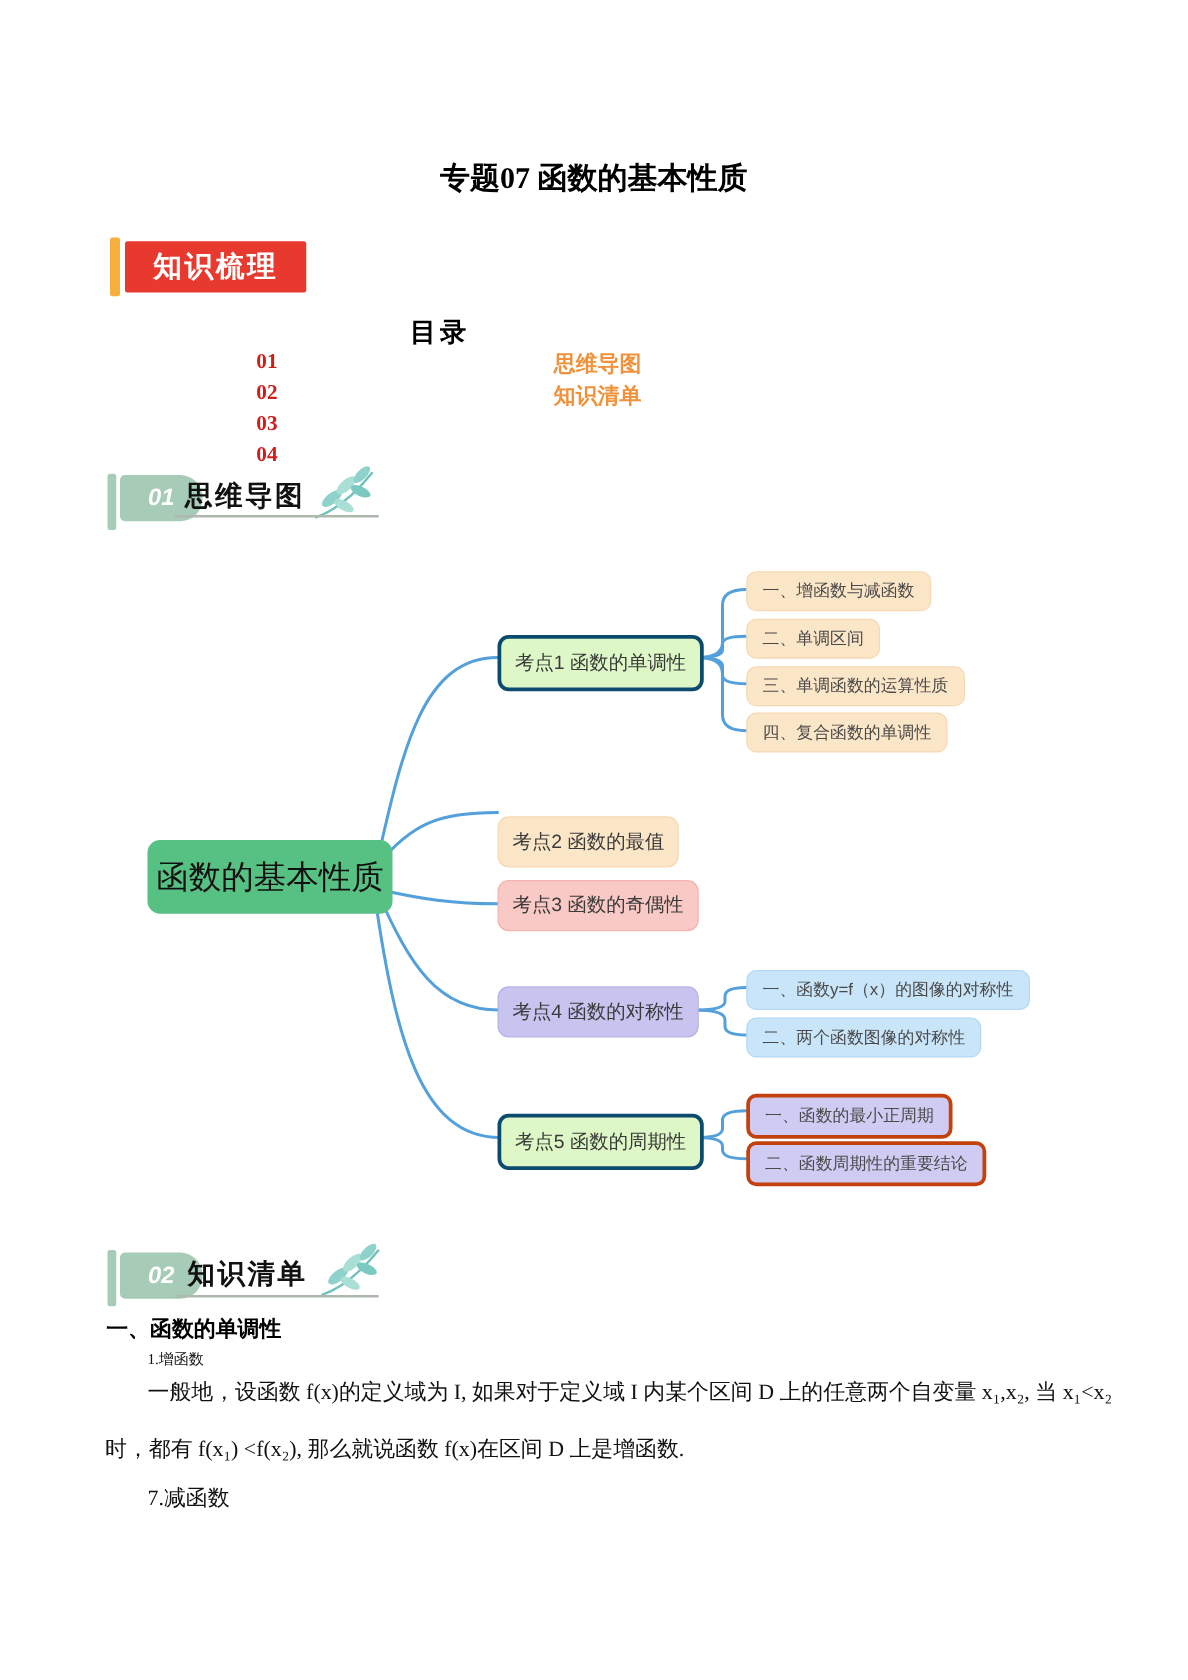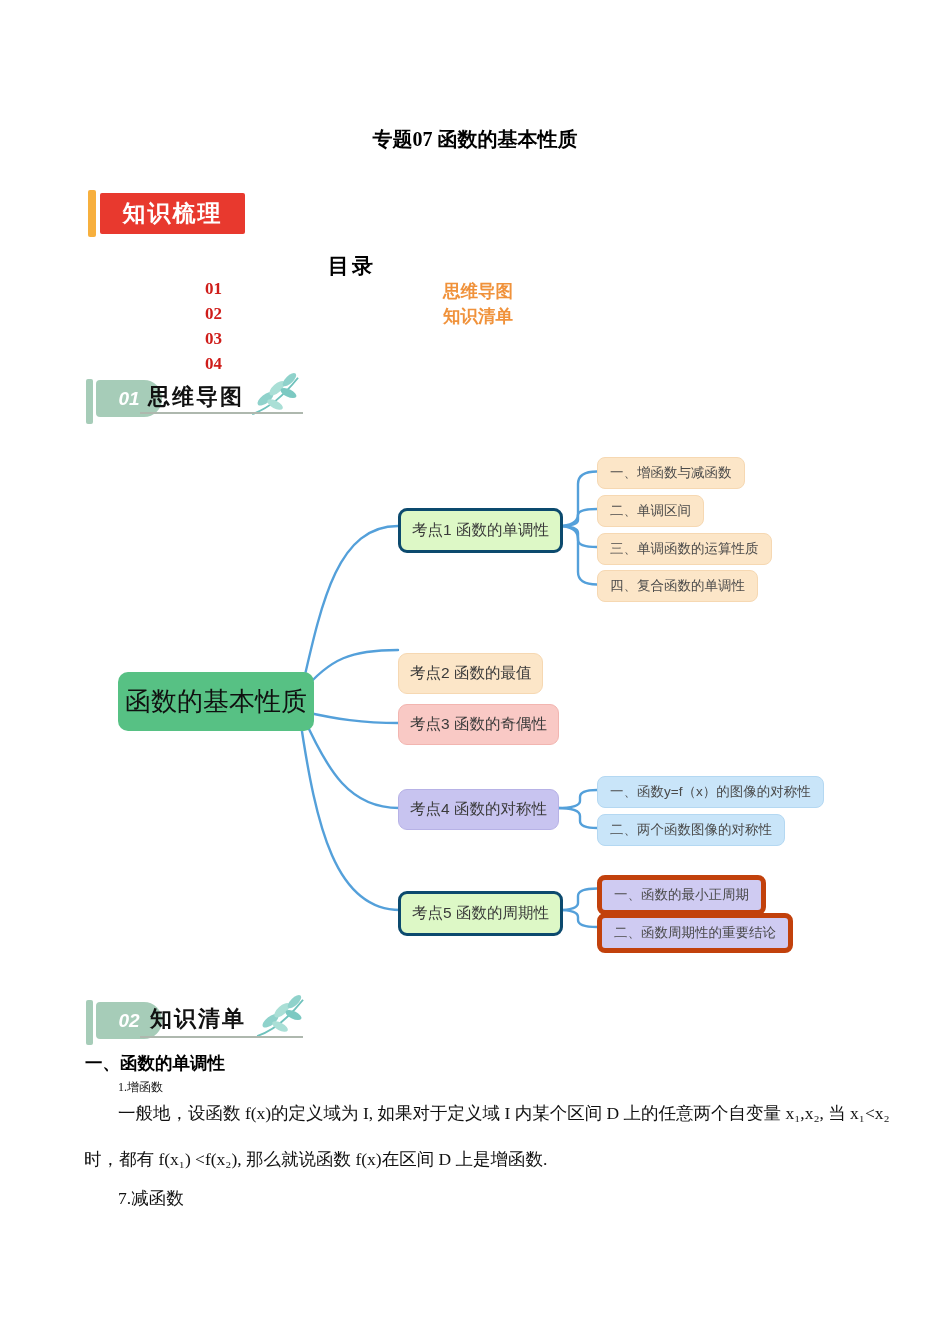--- a/index.html
+++ b/index.html
@@ -8,21 +8,21 @@
     width:950px; height:1344px; position:relative; overflow:hidden;
     font-family:"Liberation Sans","DejaVu Sans",sans-serif;
     color:#1a1a1a;
   }
   .abs { position:absolute; }
 
   
   .page-title {
     top:126px; left:0; width:950px; text-align:center;
     font-family:"Liberation Serif","DejaVu Serif",serif;
-    font-size:20px; font-weight:bold; color:#000;
+    font-size:24px; font-weight:bold; color:#000;
   }
 
   
   .red-bar { left:88px; top:190px; width:8px; height:47px; background:#f7b03e; border-radius:2px; }
   .red-box {
     left:100px; top:193px; width:145px; height:41px; background:#e8392e;
     color:#fff; font-size:23px; font-weight:bold; letter-spacing:2px;
     display:flex; align-items:center; justify-content:center; border-radius:2px;
   }
 
@@ -63,21 +63,21 @@
     left:118px; top:672px; background:#57c184; border-radius:10px;
     padding:12px 7px; font-size:26px; color:#101010; font-weight:500;
   }
   .mm-topic { padding:9px 11px; font-size:15.5px; }
   .mm-child { padding:6px 12px; font-size:13.5px; color:#4a4a4a; border-radius:8px; }
   .bg-green  { background:#ddf8c6; border:3px solid #0c4a6e; }
   .bg-peach  { background:#fce6c8; border:1px solid #f6d8b2; }
   .bg-pink   { background:#f9c9c5; border:1px solid #f2b5b0; }
   .bg-purple { background:#c8c4f0; border:1px solid #b7b2e6; }
   .bg-blue   { background:#c9e5f9; border:1px solid #b4d8f2; }
-  .bg-lilac  { background:#cfcbf2; border:5px solid #c2410c; }
+  .bg-lilac  { background:#cfcbf2; border:3px solid #c2410c; }
 
   
   .body-heading { left:85px; top:1051px; font-size:17.5px; font-weight:bold; color:#000; }
   .body-sub { left:118px; top:1079px; font-family:"Liberation Serif","DejaVu Serif",serif; font-size:12px; color:#111; }
   .body-para {
     left:84px; top:1090px; width:824px;
     font-family:"Liberation Serif","DejaVu Serif",serif;
     font-size:17.5px; line-height:46px; text-indent:34px; color:#111;
   }
   .body-sub2 { left:118px; top:1186px; font-family:"Liberation Serif","DejaVu Serif",serif; font-size:17.5px; color:#111; }

